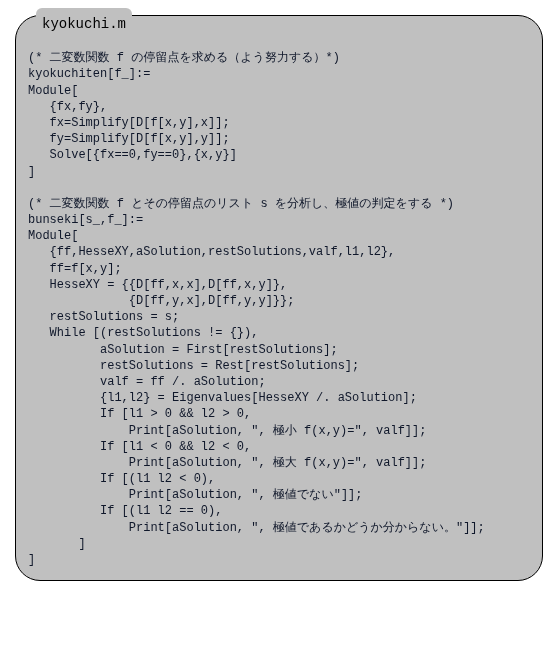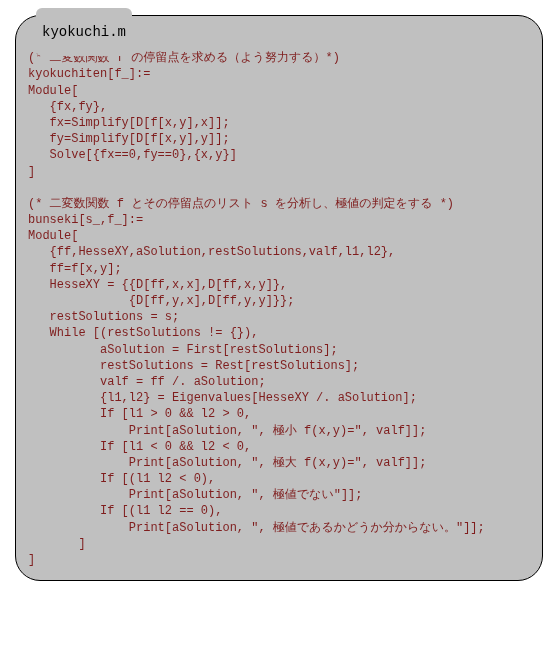--- a/index.html
+++ b/index.html
@@ -17,32 +17,32 @@
     border-radius: 25px;
     background: #c0c0c0;
     padding: 18px 12px 12px 12px;
     box-sizing: border-box;
   }
   .title-label {
     position: absolute;
     top: -8px;
     left: 20px;
     background: #c0c0c0;
-    padding: 16px 6px;
+    padding: 8px 6px;
     border-radius: 6px;
     font-family: "Courier New", monospace;
     font-size: 14px;
     font-weight: normal;
   }
   .code-block {
     white-space: pre;
     font-family: "Courier New", monospace;
     font-size: 12px;
     line-height: 1.35;
-    color: #7f1d1d;
+    color: #0f172a;
   }
 </style>
 </head>
 <body>
 
 <div class="container">
   <div class="title-label">kyokuchi.m</div>
   <div class="code-block">
 (* 二変数関数 f の停留点を求める（よう努力する）*)
 kyokuchiten[f_]:=

